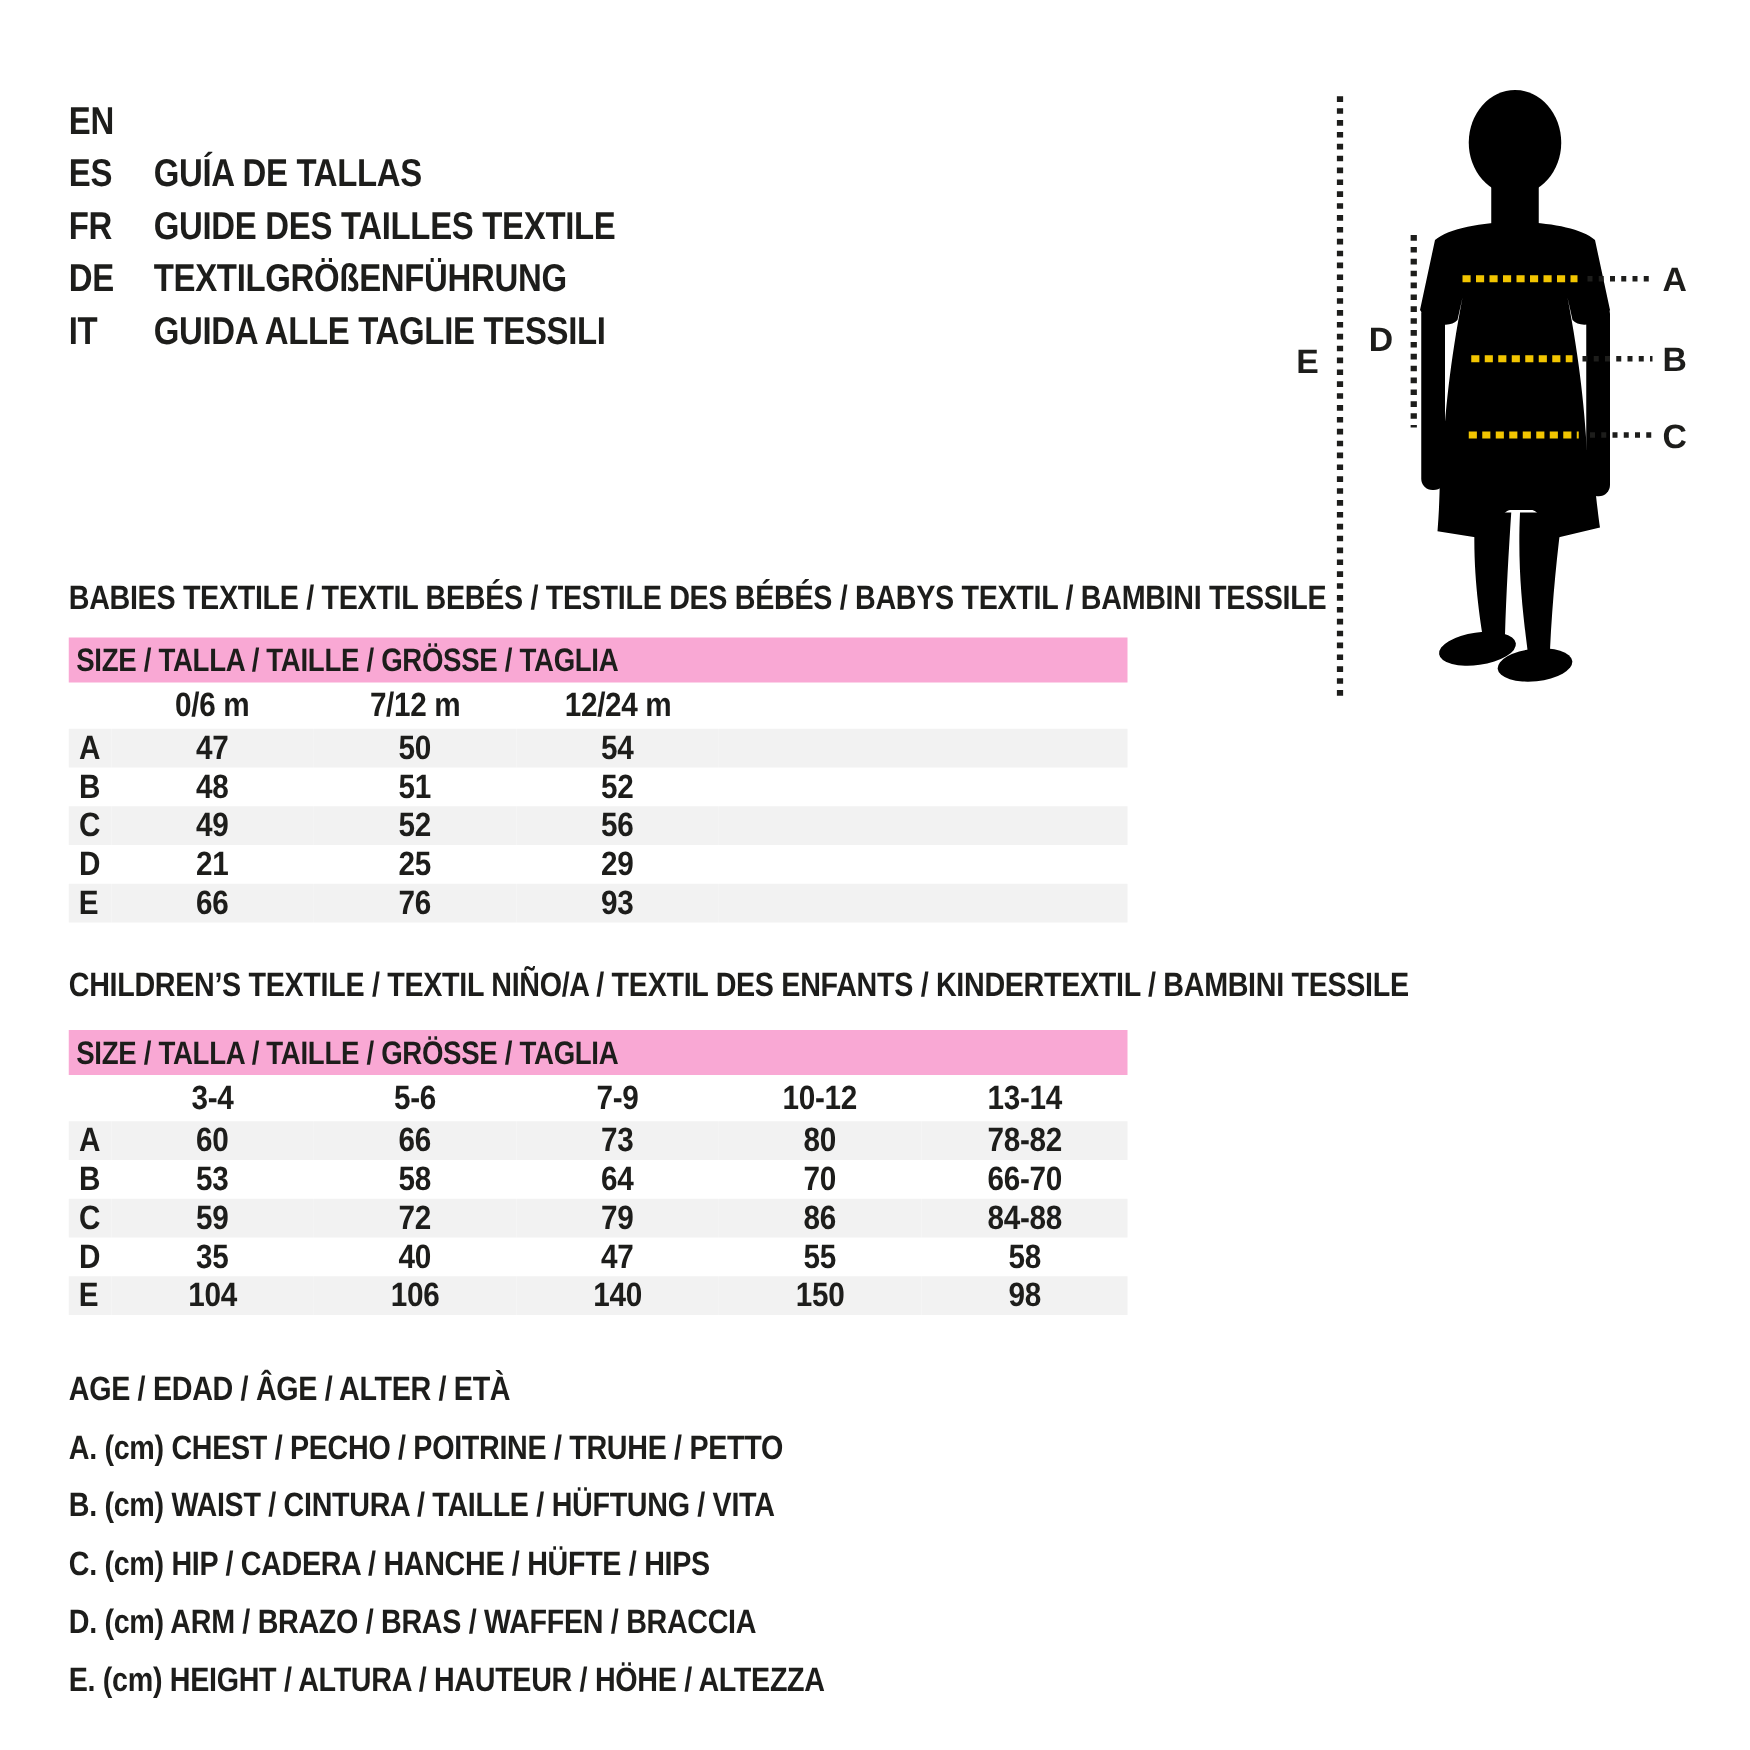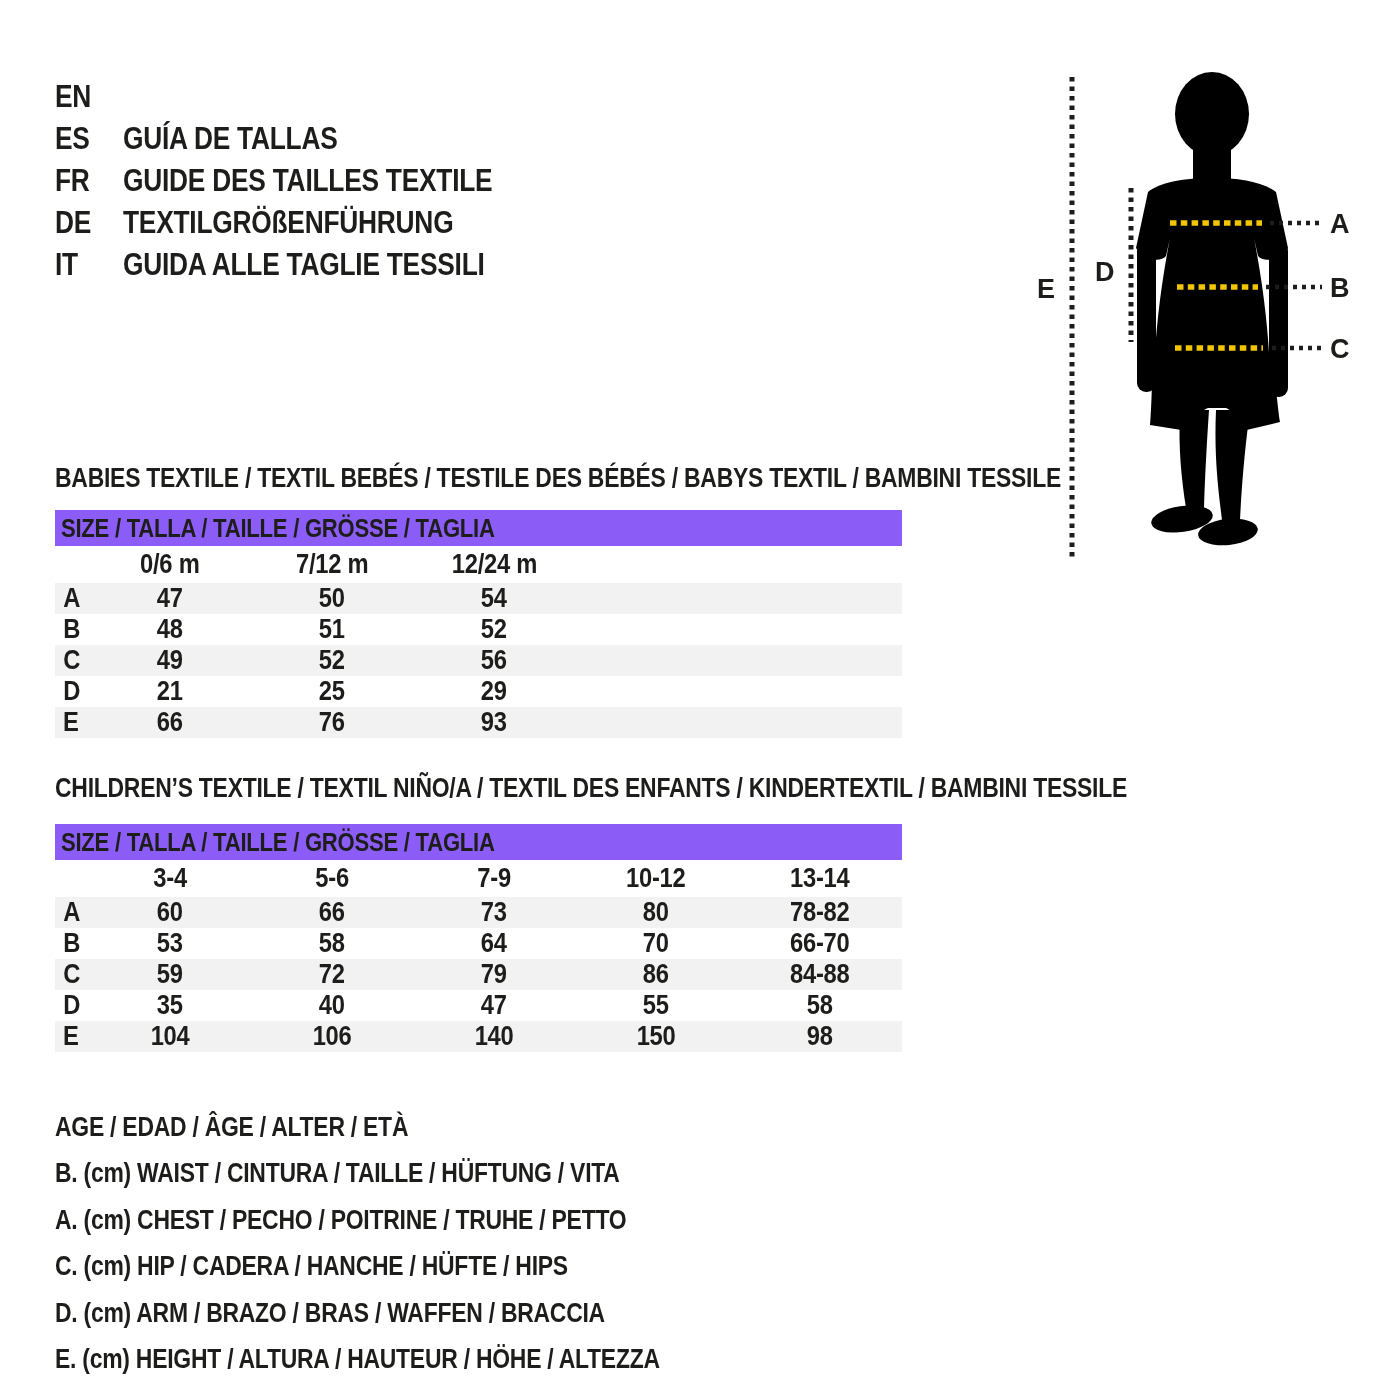--- a/index.html
+++ b/index.html
@@ -23,30 +23,30 @@
               align-items:flex-end; font-size:27px; }
   .sec-head.babies { top:464px; }
   .sec-head.children { top:774px; }
 
   
   .size-table { position:absolute; left:55px; width:847px;
                 border-collapse:collapse; table-layout:fixed; font-size:27px; }
   .size-table.babies { top:510px; }
   .size-table.children { top:824px; }
   .size-table td { padding:0; text-align:center; vertical-align:middle; }
-  .size-table tr.bar td { background:#8b5cf6; text-align:left; height:36px;
+  .size-table tr.bar td { background:#f9a8d4; text-align:left; height:36px;
                           font-size:26px; padding-left:6px; }
   .size-table tr.colhead td { height:37px; }
   .size-table tbody tr { height:30px; }
   .size-table tbody tr:nth-child(odd) td { background:#f2f2f2; }
   .size-table td.rowlabel { text-align:left; padding-left:7px; }
 
   
   .legend { position:absolute; left:55px; top:1096px; font-size:27px; }
-  .legend-line { height:46.5px; display:flex; align-items:flex-end; }
+  .legend-line { height:46.5px; display:flex; align-items:flex-start; }
 
   
   .figure { position:absolute; left:1030px; top:70px; width:370px; height:500px; }
   .figure text { font-family:"Liberation Sans", sans-serif; font-weight:700;
                  font-size:27px; fill:#1d1d1b; }
 </style>
 </head>
 <body>
 
 <div class="lang">
@@ -239,26 +239,26 @@
       <td><span class="condc">98</span></td>
     </tr>
   </tbody>
 </table>
 
 <div class="legend">
   <div class="legend-line">
       <span class="cond">AGE / EDAD / ÂGE / ALTER / ETÀ</span>
     </div>
   <div class="legend-line">
+      <span class="cond">A. (cm) CHEST / PECHO / POITRINE / TRUHE / PETTO</span>
+    </div>
+  <div class="legend-line">
       <span class="cond">B. (cm) WAIST / CINTURA / TAILLE / HÜFTUNG / VITA</span>
     </div>
   <div class="legend-line">
-      <span class="cond">A. (cm) CHEST / PECHO / POITRINE / TRUHE / PETTO</span>
-    </div>
-  <div class="legend-line">
       <span class="cond">C. (cm) HIP / CADERA / HANCHE / HÜFTE / HIPS</span>
     </div>
   <div class="legend-line">
       <span class="cond">D. (cm) ARM / BRAZO / BRAS / WAFFEN / BRACCIA</span>
     </div>
   <div class="legend-line">
       <span class="cond">E. (cm) HEIGHT / ALTURA / HAUTEUR / HÖHE / ALTEZZA</span>
     </div>
 </div>
 

